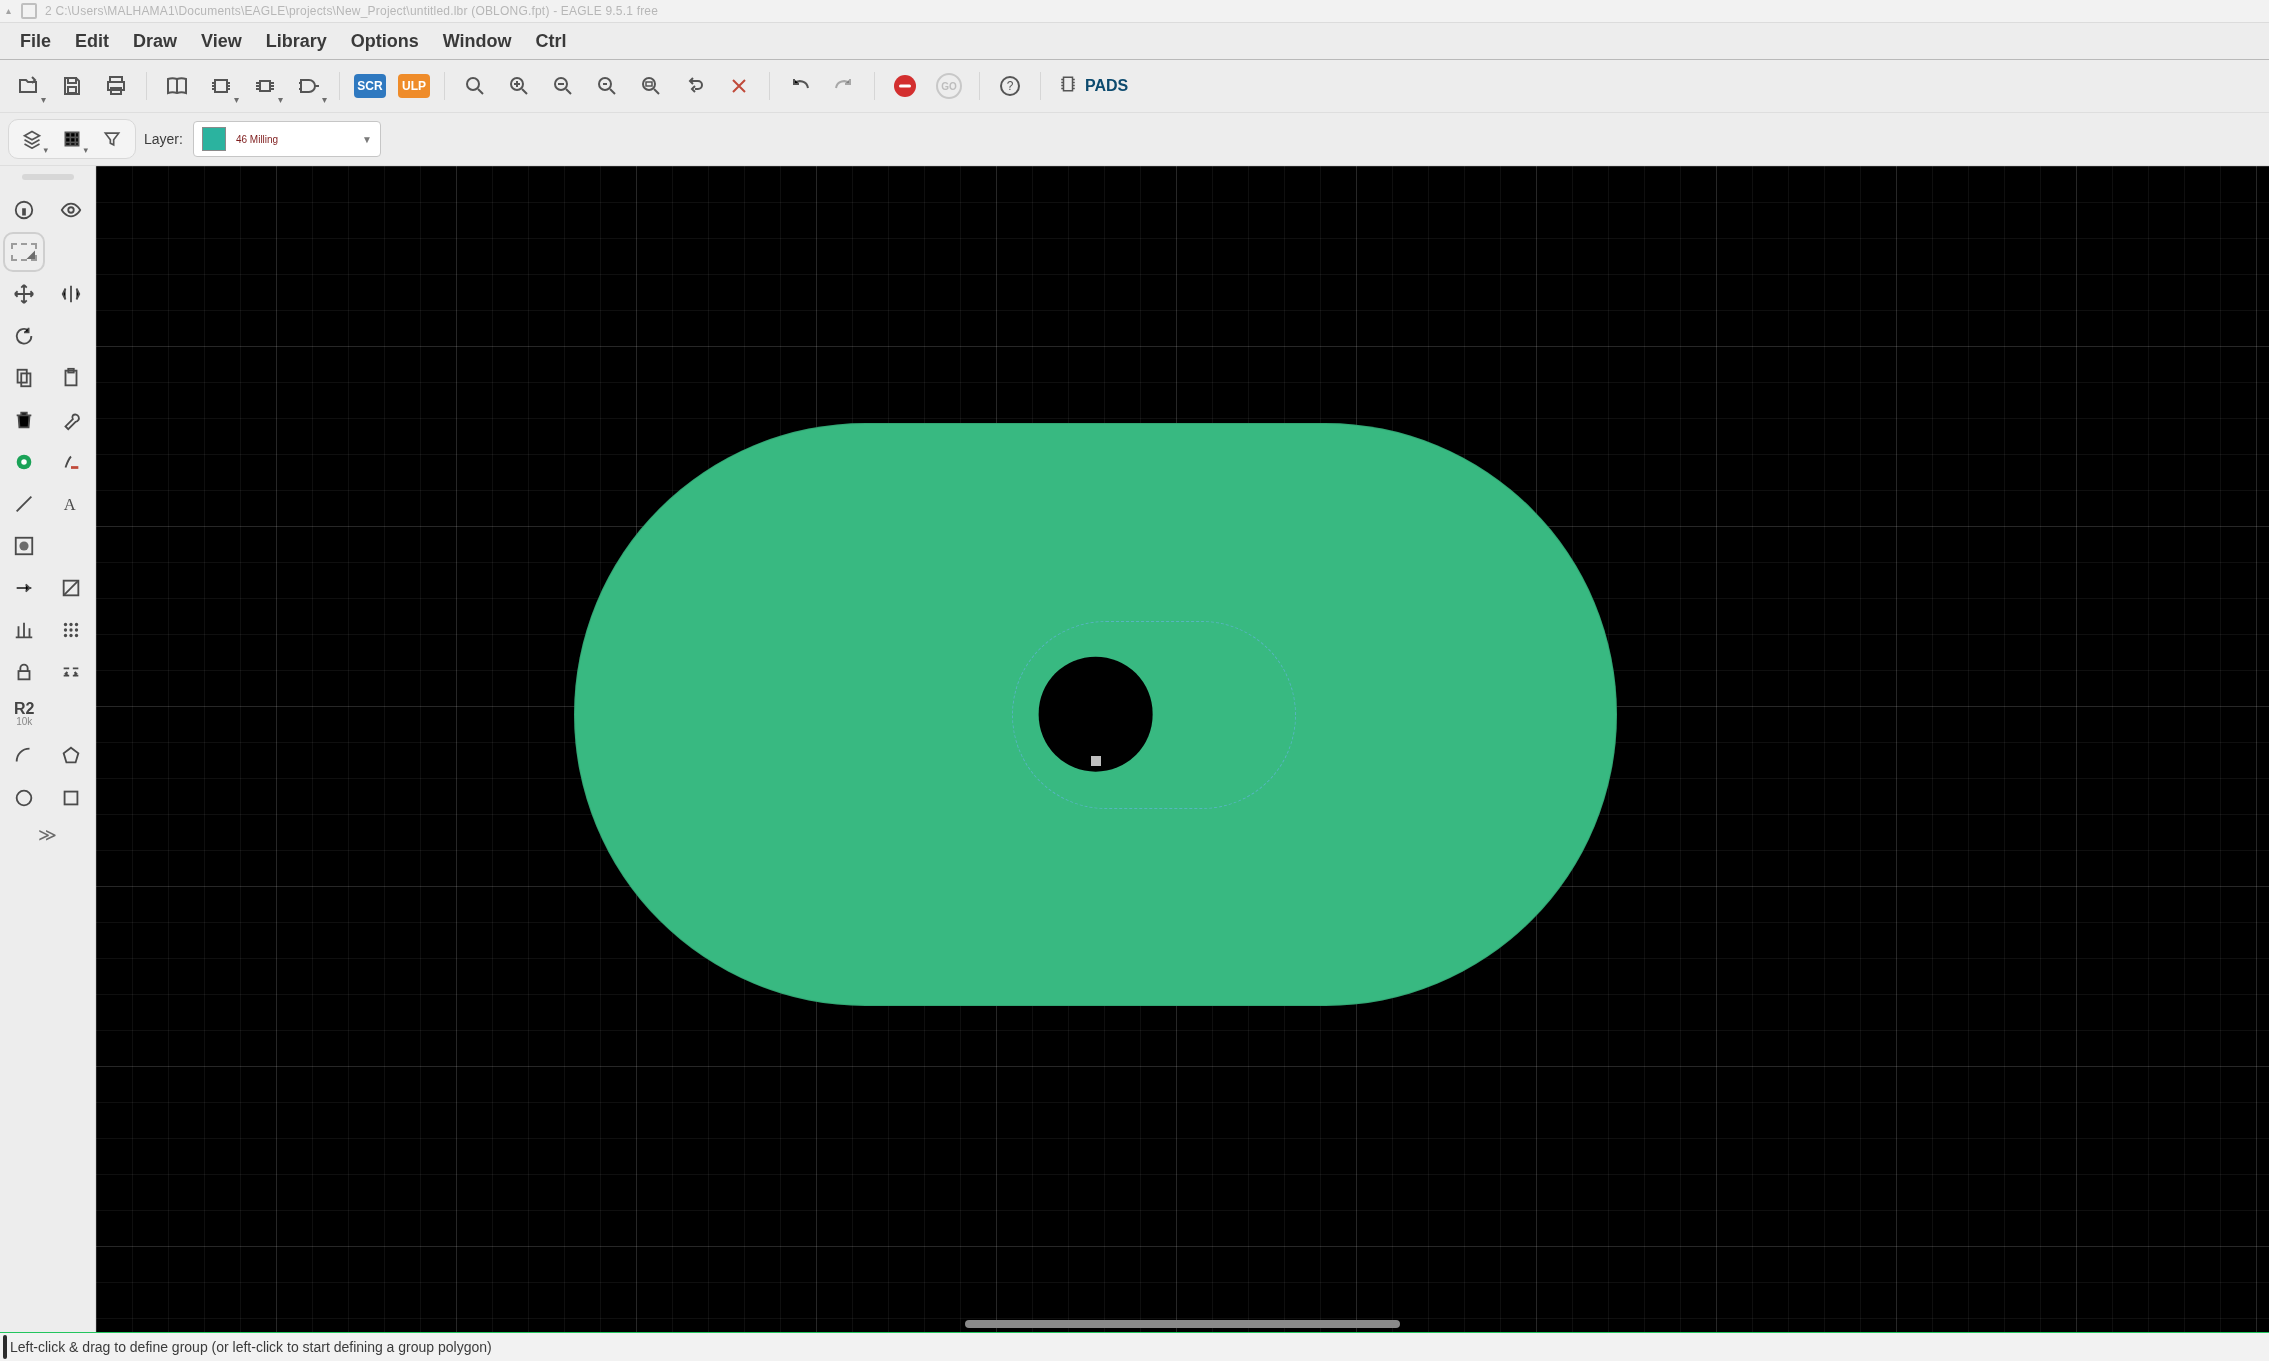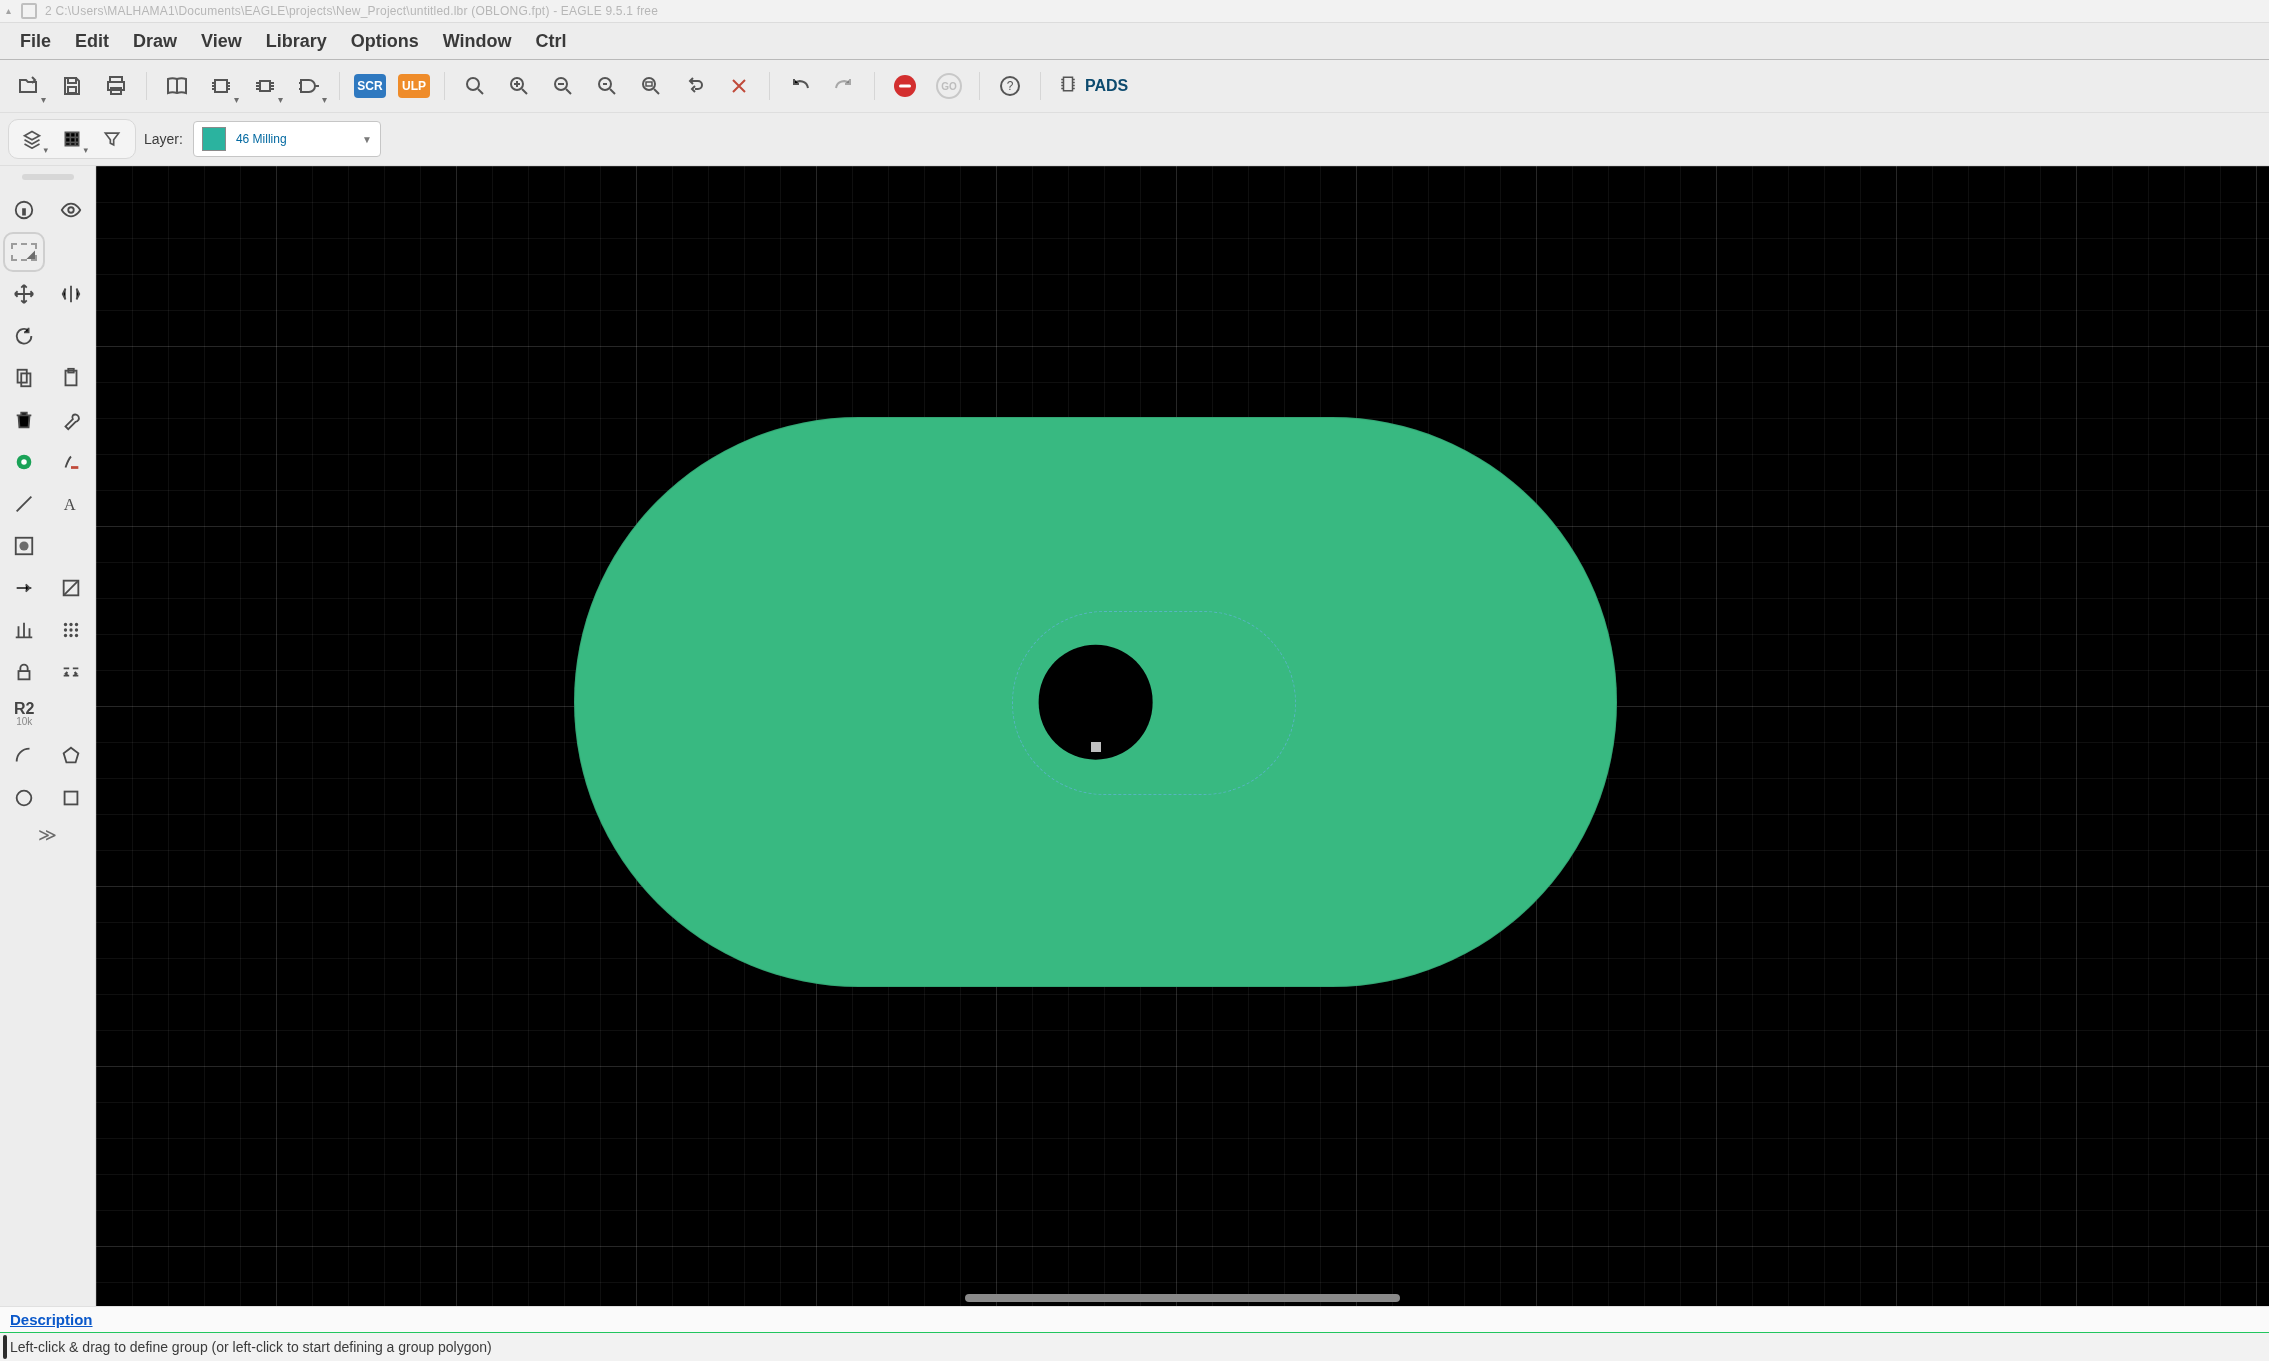--- a/index.html
+++ b/index.html
@@ -118,21 +118,21 @@
   .sub-toolbar .layer{
     display:flex;align-items:center;gap:10px;
   }
   .layer-label{color:#3c3c3c;font-size:14px}
   .layer-select{
     display:flex;align-items:center;gap:10px;
     border:1px solid #c6c6c6;border-radius:4px;background:#fff;
     height:34px;padding:0 8px;min-width:170px;
   }
   .swatch{width:22px;height:22px;background:#38b3a3;border:1px solid var(--swatch-border)}
-  .layer-select .txt{font-size:12px;color:#0369a1}
+  .layer-select .txt{font-size:10px;color:#7f1d1d}
   .layer-select .caret{margin-left:auto;color:#7a7a7a;font-size:10px}
   
   .coord-row{
     display:flex;align-items:stretch;
   }
   .coord-left{
     width:96px;min-width:96px;border-right:1px solid #e0e0e0;
   }
   .coord-main{
     display:grid;grid-template-columns: 280px 1fr; align-items:center; gap:12px;
@@ -611,20 +611,17 @@
       <div class="grid"></div>
       <div class="pad" style="background: rgb(56, 185, 129);">
         <div class="outline"></div>
         <div class="drill"></div>
         <div class="mark"></div>
       </div>
       <div class="hscroll"></div>
     </div>
   </div>
 
-  <div class="desc-bar">
-    <a href="#">Description</a>
-  </div>
 
   <div class="statusbar">
     <span>Left-click &amp; drag to define group (or left-click to start defining a group polygon)</span>
   </div>
 </div>
 
 </body></html>

